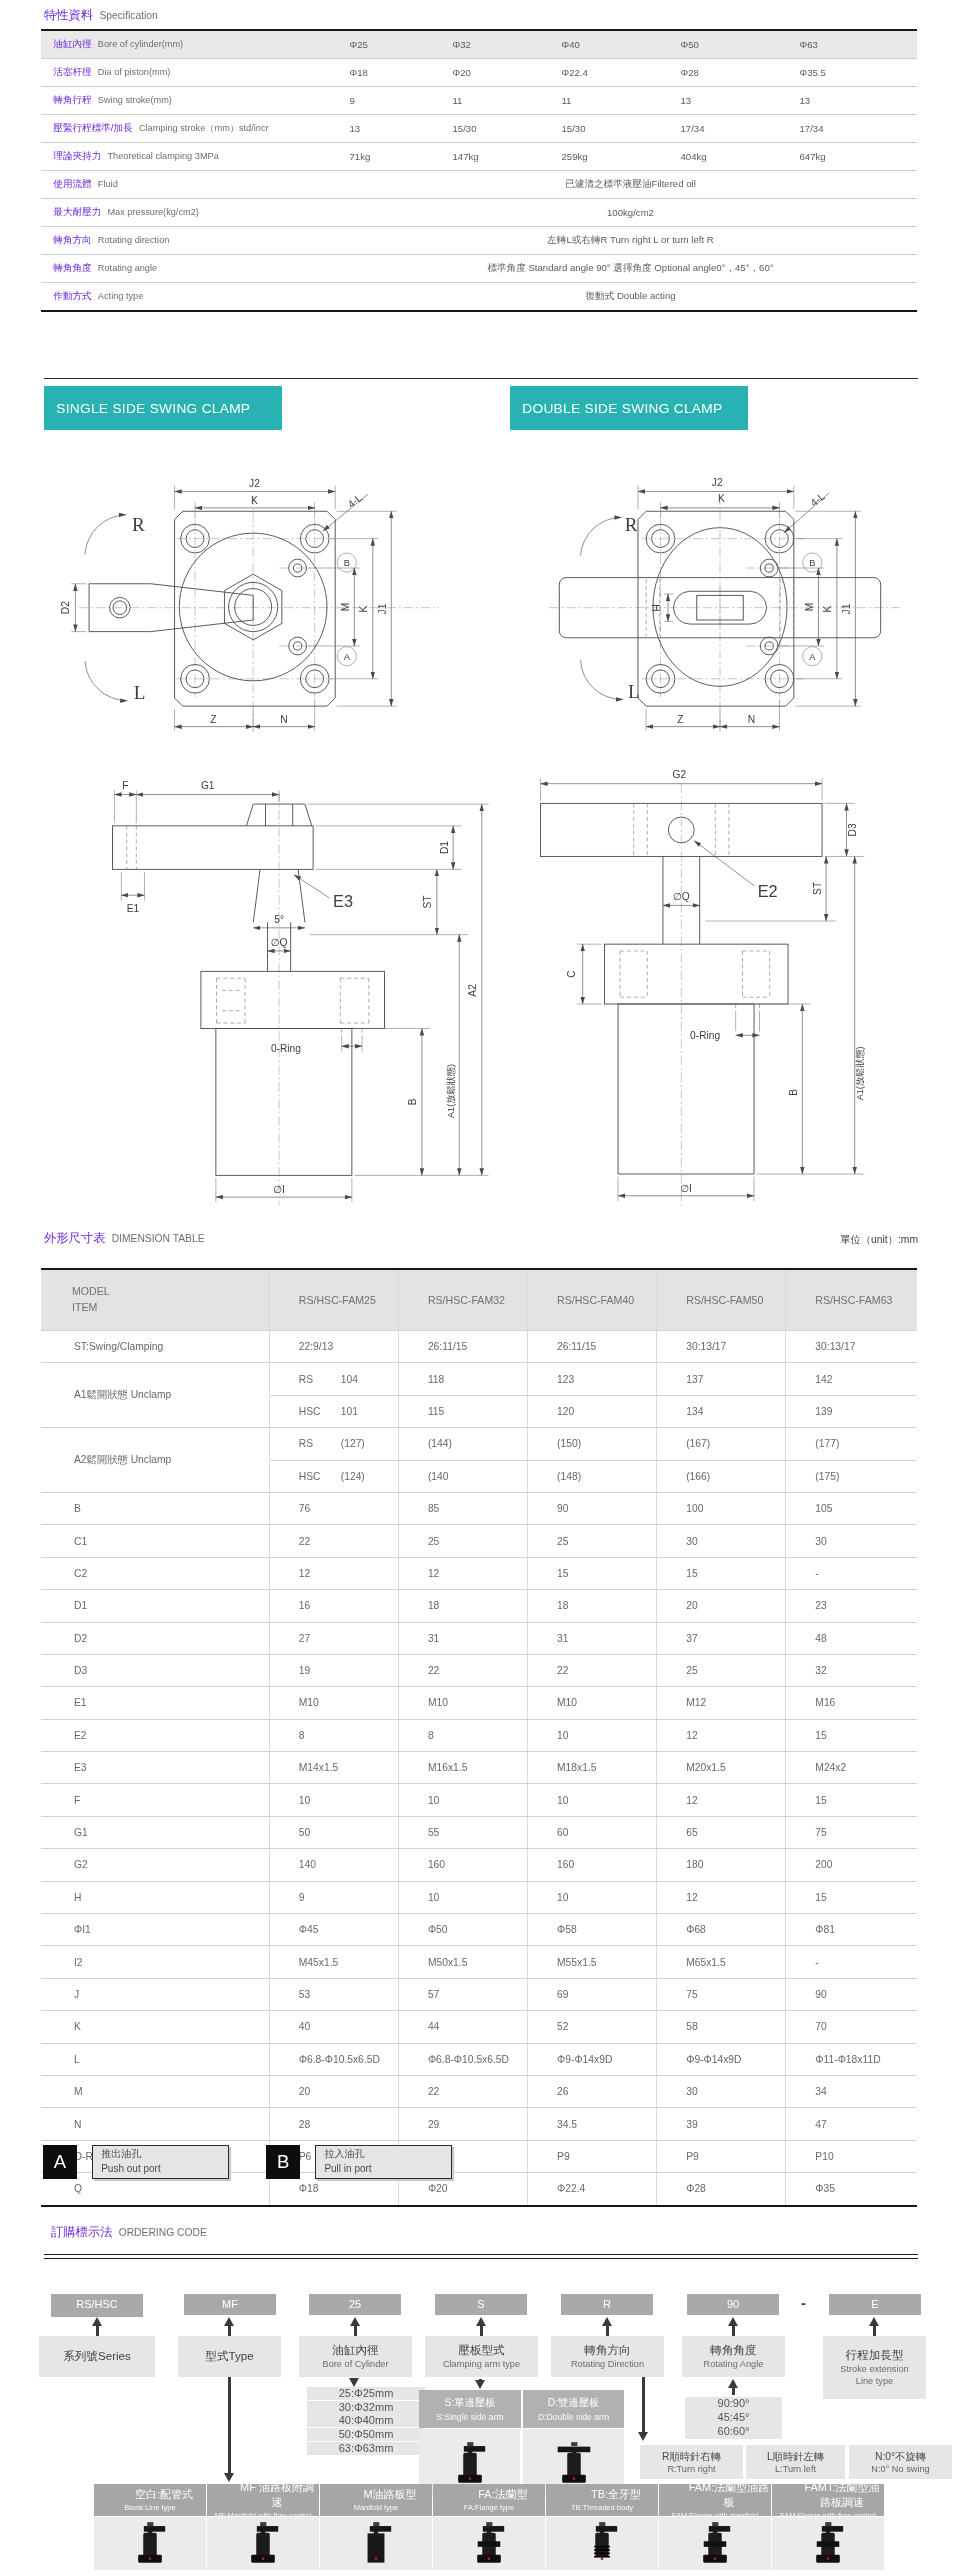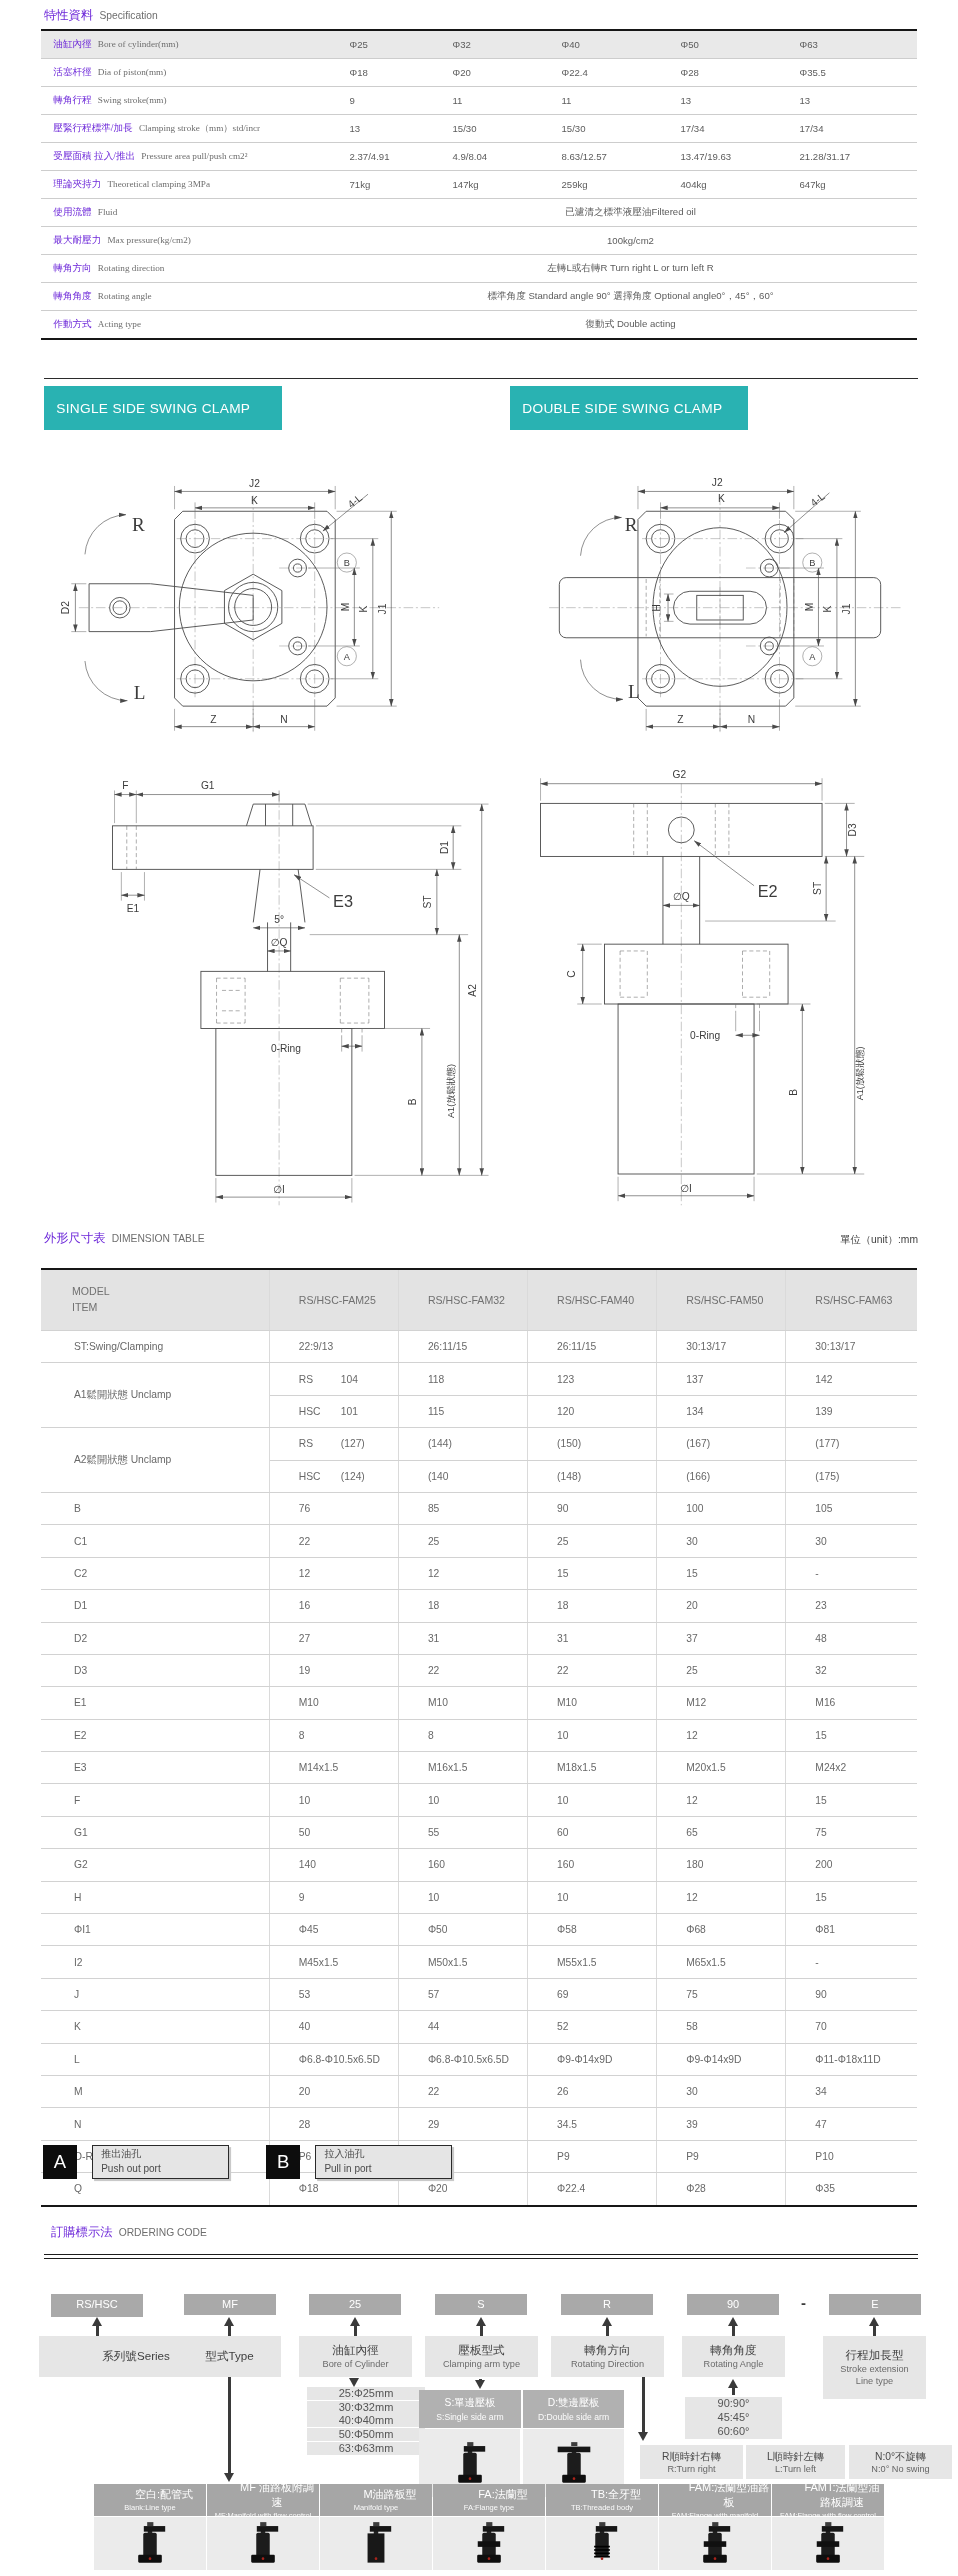--- a/index.html
+++ b/index.html
@@ -10,21 +10,21 @@
   .en{color:#6e6e6e;margin-left:6.2px;}
   .sec-title{font-size:12.3px;}
   .sec-title .en{font-size:10.3px;}
 
   
   .twrap{border-top:2.1px solid #161616;border-bottom:2.1px solid #161616;}
   table{width:100%;border-collapse:collapse;table-layout:fixed;}
   #spec-table td{height:25px;border-bottom:0.7px solid #cdcdcd;font-size:9.6px;color:#5c5c5c;
                  white-space:nowrap;overflow:hidden;}
   #spec-table tr.hdr td{background:#e9e9e9;}
-  #spec-table td.lab{padding-left:12.3px;font-family:Liberation Serif, serif;}
+  #spec-table td.lab{padding-left:12.3px;}
   #spec-table td.lab .en{font-size:9.2px;}
   #spec-table td.val{padding-left:5.5px;}
   #spec-table td.span{text-align:center;}
   #spec-table tr:last-child td{border-bottom:none;}
 
   
   #dim-table td,#dim-table th{border-bottom:0.7px solid #d2d2d2;border-right:0.7px solid #dadada;
       font-size:10.3px;color:#686868;font-weight:normal;text-align:left;white-space:nowrap;overflow:hidden;}
   #dim-table td:last-child,#dim-table th:last-child{border-right:none;}
   #dim-table th{height:58px;background:#e3e3e3;padding-left:29px;color:#707070;font-size:10.6px;}
@@ -137,28 +137,20 @@
           </tr>
           <tr>
             <td class="lab"><span class="zh">壓緊行程標準/加長</span><span class="en">Clamping stroke（mm）std/incr</span></td>
             <td class="val">13</td>
             <td class="val">15/30</td>
             <td class="val">15/30</td>
             <td class="val">17/34</td>
             <td class="val">17/34</td>
           </tr>
           <tr>
-            <td class="lab"><span class="zh">受壓面積 拉入/推出</span><span class="en">Pressure area pull/push cm2²</span></td>
-            <td class="val">2.37/4.91</td>
-            <td class="val">4.9/8.04</td>
-            <td class="val">8.63/12.57</td>
-            <td class="val">13.47/19.63</td>
-            <td class="val">21.28/31.17</td>
-          </tr>
-          <tr>
             <td class="lab"><span class="zh">理論夾持力</span><span class="en">Theoretical clamping  3MPa</span></td>
             <td class="val">71kg</td>
             <td class="val">147kg</td>
             <td class="val">259kg</td>
             <td class="val">404kg</td>
             <td class="val">647kg</td>
           </tr>
           <tr>
             <td class="lab"><span class="zh">使用流體</span><span class="en">Fluid</span></td>
             <td class="span" colspan="5">已濾清之標準液壓油Filtered oil</td>
@@ -793,21 +785,21 @@
       <div class="stem" style="left: 3.8px; top: 8.2px; height: 11px;"></div>
     </div>
     <div class="abs" style="left: 728px; top: 2317px; width: 11px; height: 19px;">
       <div class="tri up" style="top: 0px;"></div>
       <div class="stem" style="left: 3.8px; top: 8.2px; height: 11px;"></div>
     </div>
     <div class="abs" style="left: 869px; top: 2317px; width: 11px; height: 19px;">
       <div class="tri up" style="top: 0px;"></div>
       <div class="stem" style="left: 3.8px; top: 8.2px; height: 11px;"></div>
     </div>
-    <div class="field-box" style="left: 39px; top: 2336px; width: 116px; height: 41px; padding-left: 39px;">
+    <div class="field-box" style="left: 39px; top: 2336px; width: 116px; height: 41px;">
       <div class="f-zh">系列號Series</div>
     </div>
     <div class="field-box" style="left: 178px; top: 2336px; width: 103px; height: 41px;">
       <div class="f-zh">型式Type</div>
     </div>
     <div class="field-box" style="left: 299px; top: 2336px; width: 113px; height: 41px;">
       <div class="f-zh">油缸內徑</div>
       <div class="f-en">Bore of Cylinder</div>
     </div>
     <div class="field-box" style="left: 425px; top: 2336px; width: 113px; height: 41px;">

